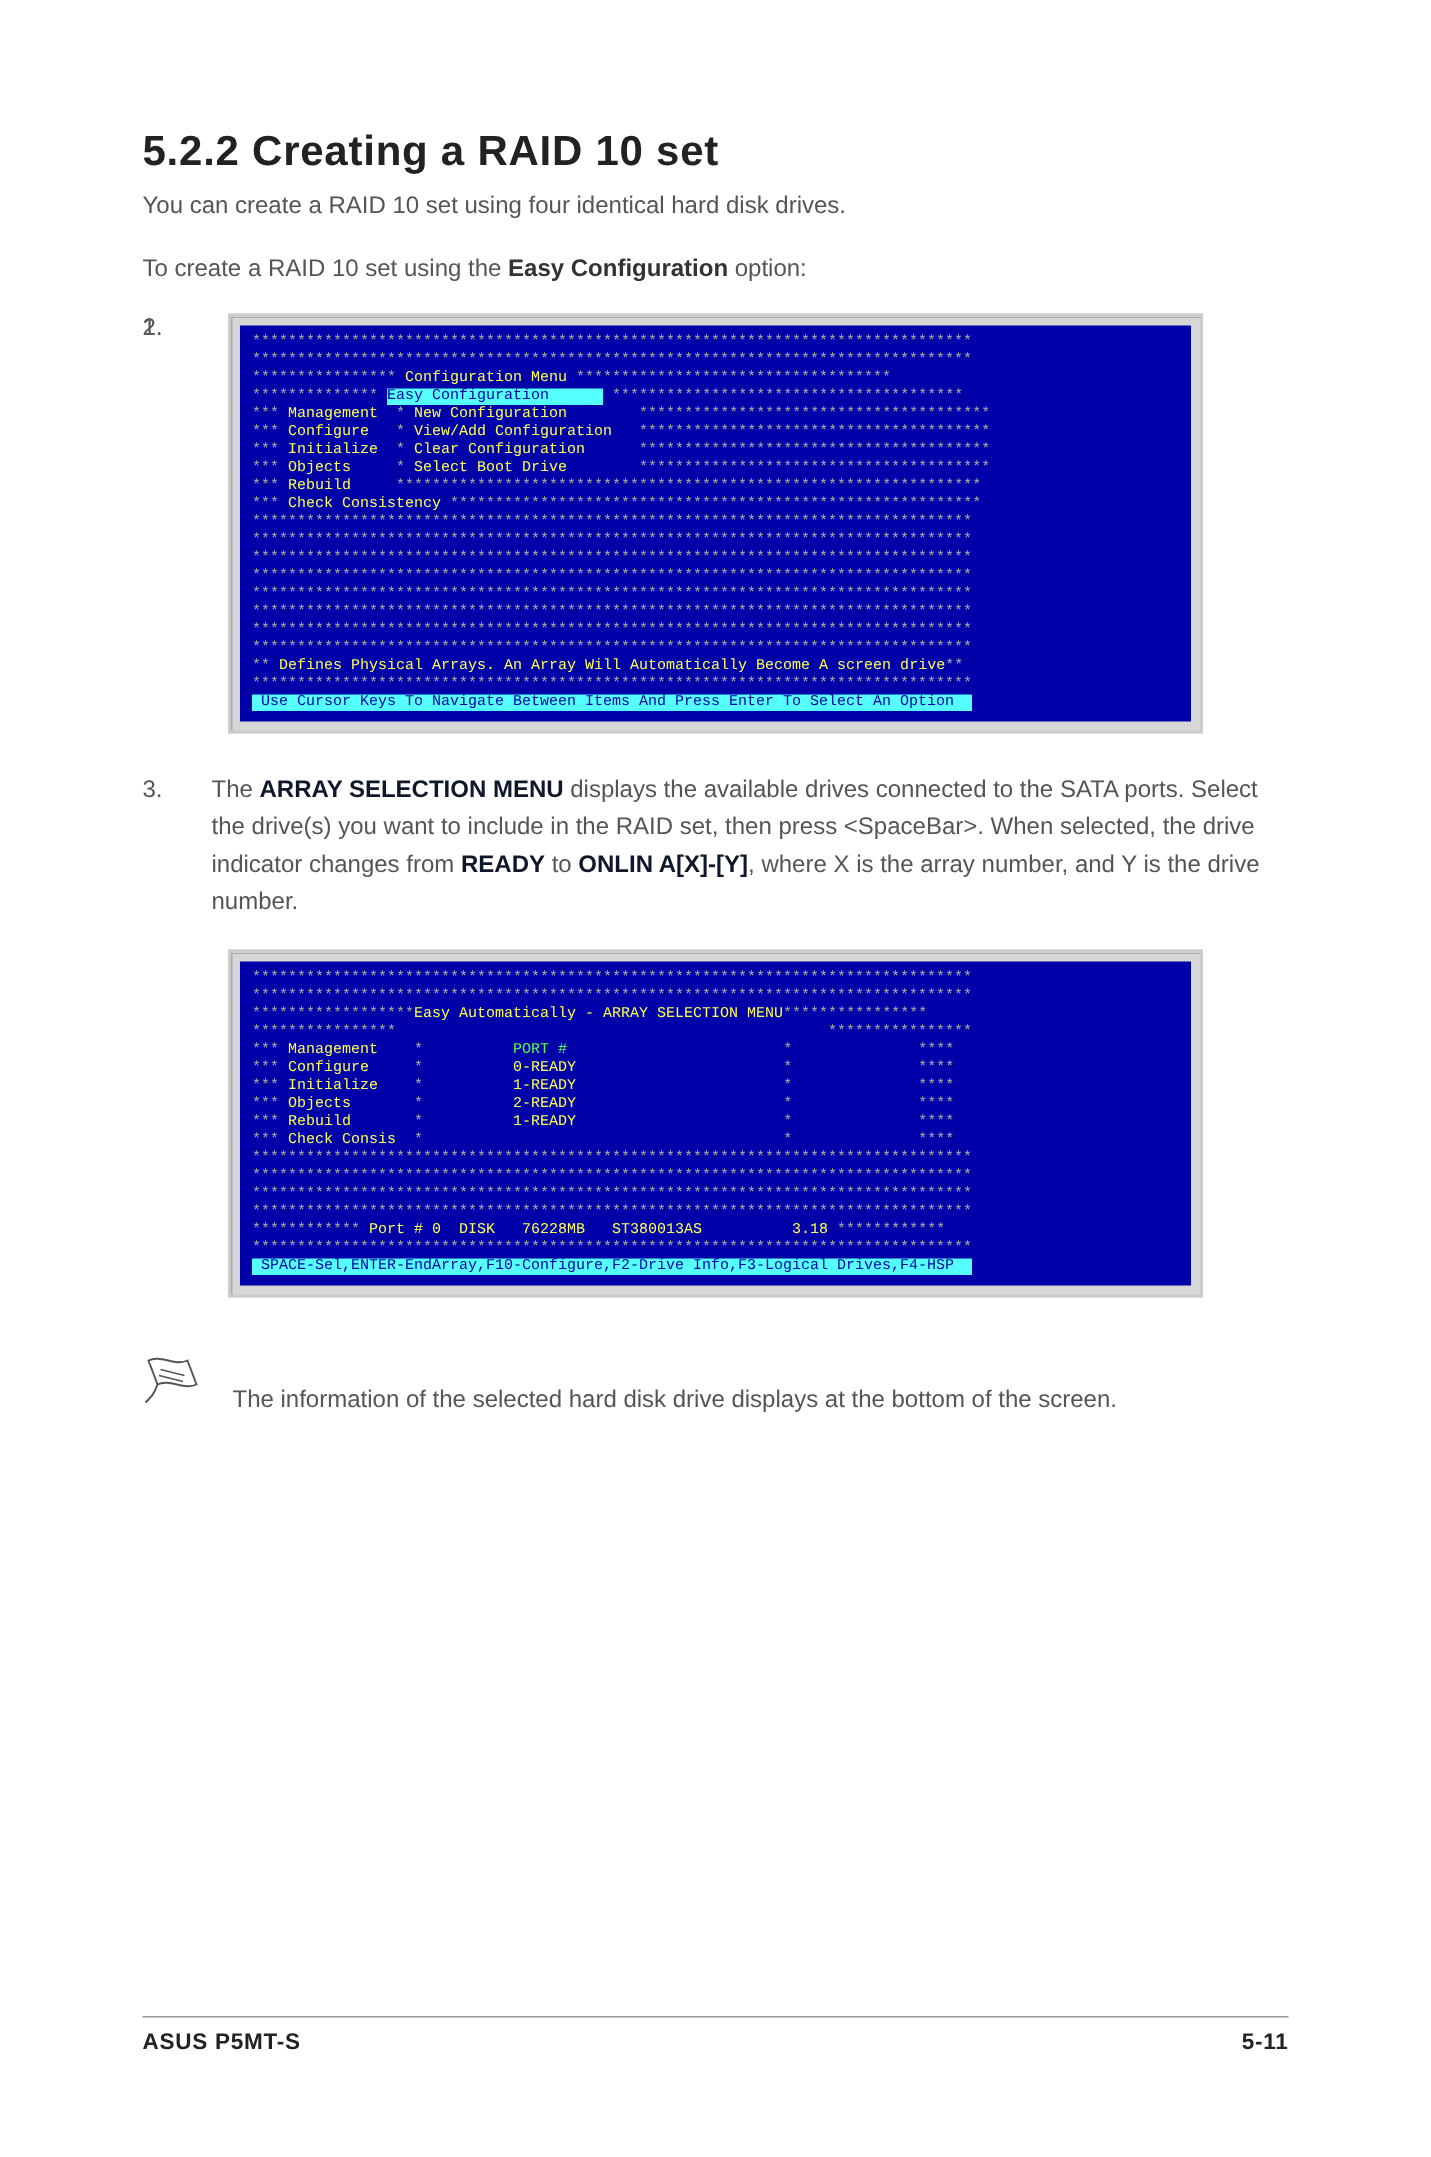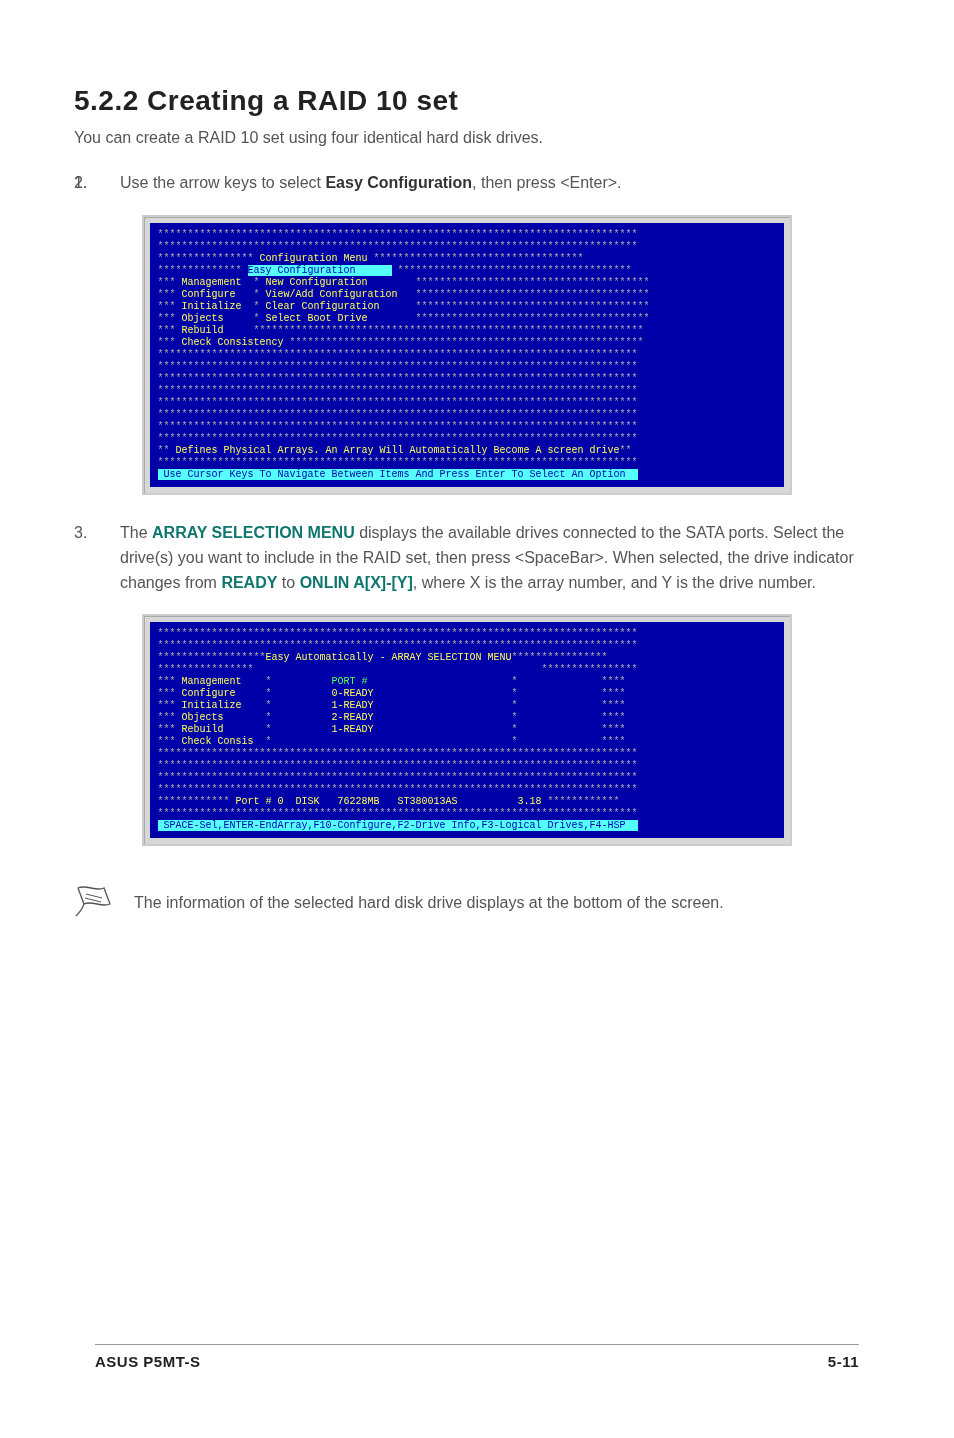--- a/index.html
+++ b/index.html
@@ -1,58 +1,60 @@
 <!DOCTYPE html>
 <html><head>
 <meta charset="utf-8">
 <style>
   * { margin: 0; padding: 0; box-sizing: border-box; }
   html, body { width: 954px; height: 1438px; background: #fff; font-family: Verdana, Geneva, sans-serif; color: #333; }
-  .page { padding: 85px 95px 40px 74px; position: relative; height: 100%; }
+  .page { padding: 85px 95px 40px 95px; position: relative; height: 100%; }
   .heading { font-family: "Trebuchet MS", Verdana, sans-serif; font-size: 28px; font-weight: bold; color: #222; letter-spacing: 0.5px; margin-bottom: 10px; }
   .intro { font-size: 16px; color: #555; margin-bottom: 22px; line-height: 1.4; }
   .lead { font-size: 16px; color: #555; margin-bottom: 18px; }
   .lead b { font-weight: bold; color: #333; }
   ol.steps { list-style: none; counter-reset: step; margin: 0 0 20px 0; }
   ol.steps > li { position: relative; padding-left: 46px; font-size: 16px; color: #555; margin-bottom: 6px; line-height: 1.5; }
   ol.steps > li .num { position: absolute; left: 0; top: 0; width: 36px; }
   ol.steps > li b { font-weight: bold; color: #333; }
   .termshot { margin: 18px auto 26px auto; width: 650px; border: 2px solid #ccc; box-shadow: 1px 1px 0 #aaa inset; background: #d7d7d7; padding: 6px; }
   .termshot pre { font-family: "Courier New", monospace; font-size: 10px; line-height: 12px; background: #0000a8; color: #fff; padding: 6px 8px; white-space: pre; overflow: hidden; }
   .termshot pre .y { color: #ffff55; }
   .termshot pre .r { color: #55ff55; }
   .termshot pre .gray { color: #aaaaaa; }
   .termshot pre .hl { background: #55ffff; color: #0000a8; }
   .step3 { position: relative; padding-left: 46px; font-size: 16px; color: #555; line-height: 1.55; margin-bottom: 18px; }
   .step3 .num { position: absolute; left: 0; top: 0; }
-  .step3 b { font-weight: bold; color: #0f766e; }
-  .notebox { display: flex; align-items: center; margin-top: 34px; }
+  .step3 b { font-weight: bold; color: #0f172a; }
+  .notebox { display: flex; align-items: flex-end; margin-top: 34px; }
   .notebox .icon { width: 40px; flex: 0 0 40px; margin-right: 20px; margin-top: 2px; }
   .notebox .txt { font-size: 16px; color: #555; line-height: 1.5; }
   .footer { position: absolute; left: 95px; right: 95px; bottom: 68px; }
   .footer hr { border: none; border-top: 1px solid #999; margin-bottom: 8px; }
   .footer .row { display: flex; justify-content: space-between; font-family: "Trebuchet MS", Verdana, sans-serif; font-size: 15px; font-weight: bold; color: #222; letter-spacing: 0.5px; align-items: center; }
 </style>
 </head>
 <body>
 
 <div class="page">
 
   <h2 class="heading">5.2.2   Creating a RAID 10 set</h2>
 
   <p class="intro">You can create a RAID 10 set using four identical hard disk drives.</p>
 
+  <p class="lead">
+    <span>To create a RAID 10 set using the </span><b>Easy Configuration</b><span> option:</span>
+  </p>
 
   <ol class="steps">
     <li>
       <span class="num">1.</span>
     </li>
     <li>
       <span class="num">2.</span>
-      <span id="step1"><span>Use the arrow keys to select </span><b>Easy Configuration</b><span>, then press &lt;Enter&gt;.</span></span>
     </li>
   </ol>
 
   <div class="termshot">
     <pre id="term1"><span class="gray">********************************************************************************</span>
 <span class="gray">********************************************************************************</span>
 <span class="gray">****************</span><span class="y"> Configuration Menu </span><span class="gray">***********************************</span>
 <span class="gray">**************</span> <span class="hl">Easy Configuration      </span> <span class="gray">***************************************</span>
 <span class="gray">*** </span><span class="y">Management  </span><span class="gray">* </span><span class="y">New Configuration       </span><span class="gray"> ***************************************</span>
 <span class="gray">*** </span><span class="y">Configure   </span><span class="gray">* </span><span class="y">View/Add Configuration  </span><span class="gray"> ***************************************</span>

